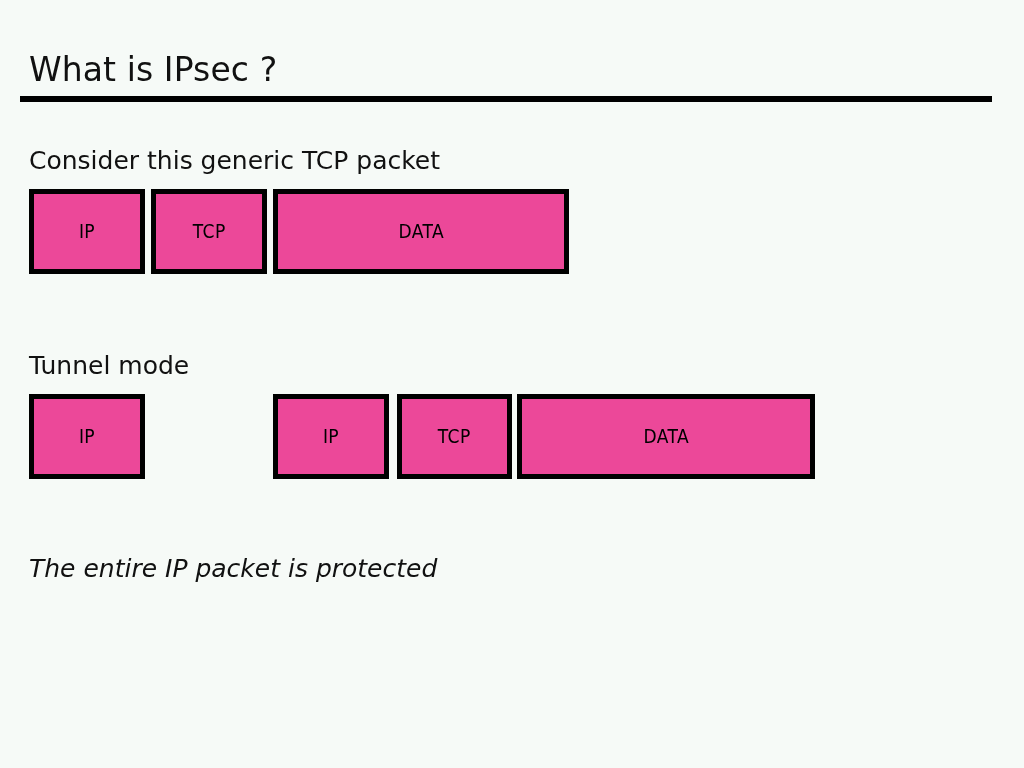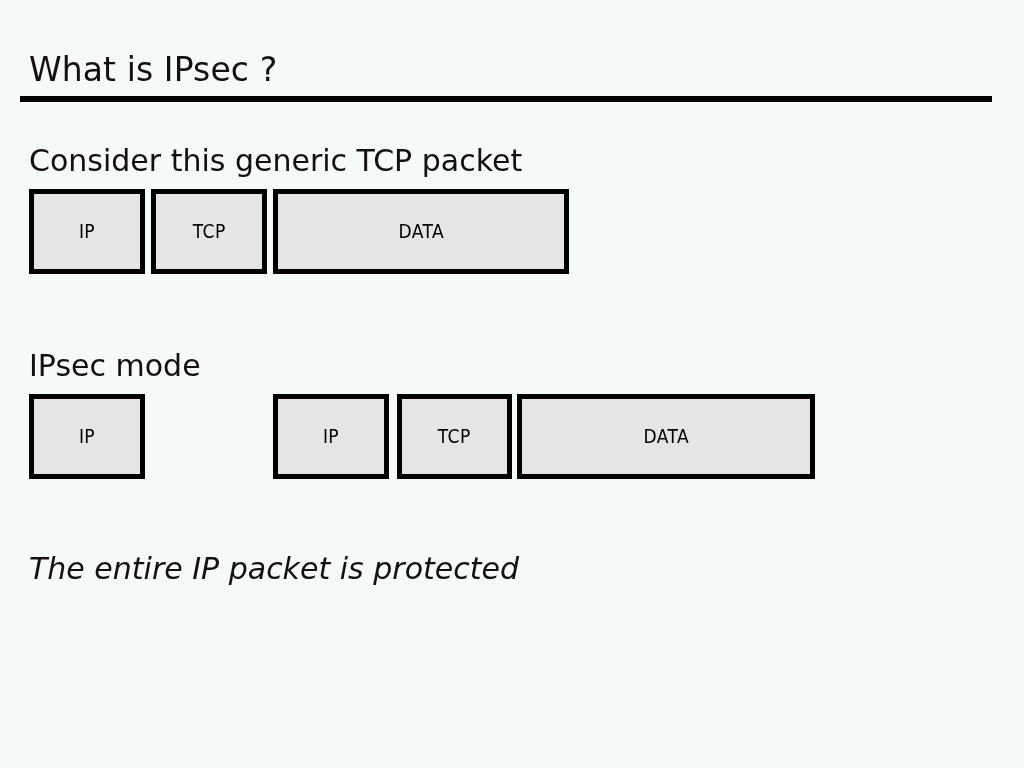--- a/index.html
+++ b/index.html
@@ -43,21 +43,21 @@
     top: 96px;
     width: 972px;
     height: 6px;
     background: #000000;
   }
 
   
   .caption {
     position: absolute;
     left: 29px;
-    font-size: 30px;
+    font-size: 25px;
     font-weight: 400;
     line-height: 30px;
     color: #111111;
     white-space: nowrap;
   }
   .caption-consider { top: 146px; }
   .caption-tunnel   { top: 351px; }
   .caption-footer   { top: 554px; font-style: italic; }
 
   
@@ -68,21 +68,21 @@
   }
   .packet-row-generic { top: 189px; }
   .packet-row-tunnel  { top: 394px; }
 
   .packet-field {
     position: absolute;
     top: 0;
     height: 85px;
     box-sizing: border-box;
     border: 5px solid #000000;
-    background: #e5e5e5;
+    background: #ec4899;
     display: flex;
     align-items: center;
     justify-content: center;
   }
   .packet-field-label {
     font-family: "DejaVu Sans", sans-serif;
     font-size: 19px;
     font-weight: 400;
     letter-spacing: 0.4px;
     color: #000000;
@@ -107,21 +107,21 @@
       <span class="packet-field-label">IP</span>
     </div>
     <div class="packet-field" style="left: 122px; width: 116px;">
       <span class="packet-field-label">TCP</span>
     </div>
     <div class="packet-field" style="left: 244px; width: 296px;">
       <span class="packet-field-label">DATA</span>
     </div>
   </div>
 
-  <div class="caption caption-tunnel">IPsec mode</div>
+  <div class="caption caption-tunnel">Tunnel mode</div>
 
   <div class="packet-row packet-row-tunnel" style="width: 786px;">
     <div class="packet-field" style="left: 0px; width: 116px;">
       <span class="packet-field-label">IP</span>
     </div>
     <div class="packet-field" style="left: 244px; width: 116px;">
       <span class="packet-field-label">IP</span>
     </div>
     <div class="packet-field" style="left: 368px; width: 115px;">
       <span class="packet-field-label">TCP</span>

